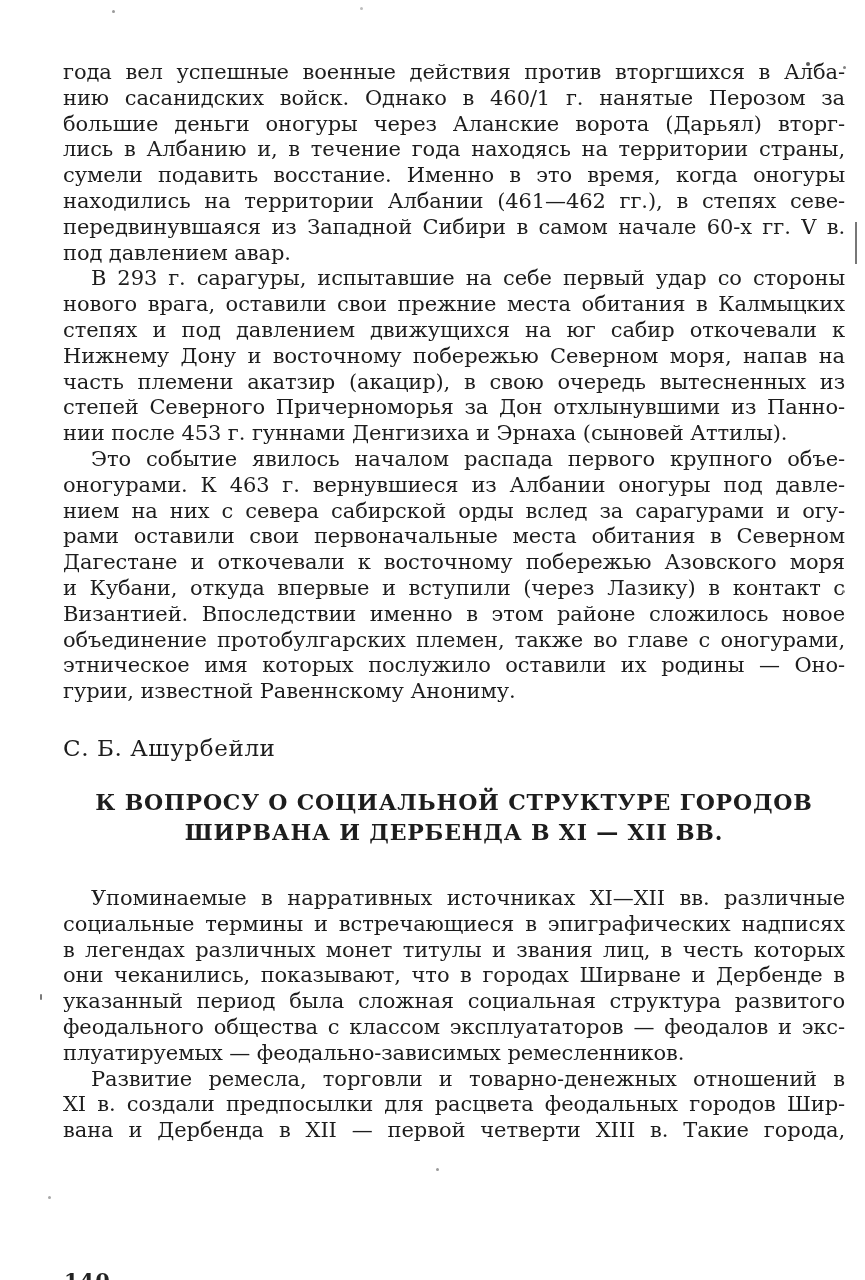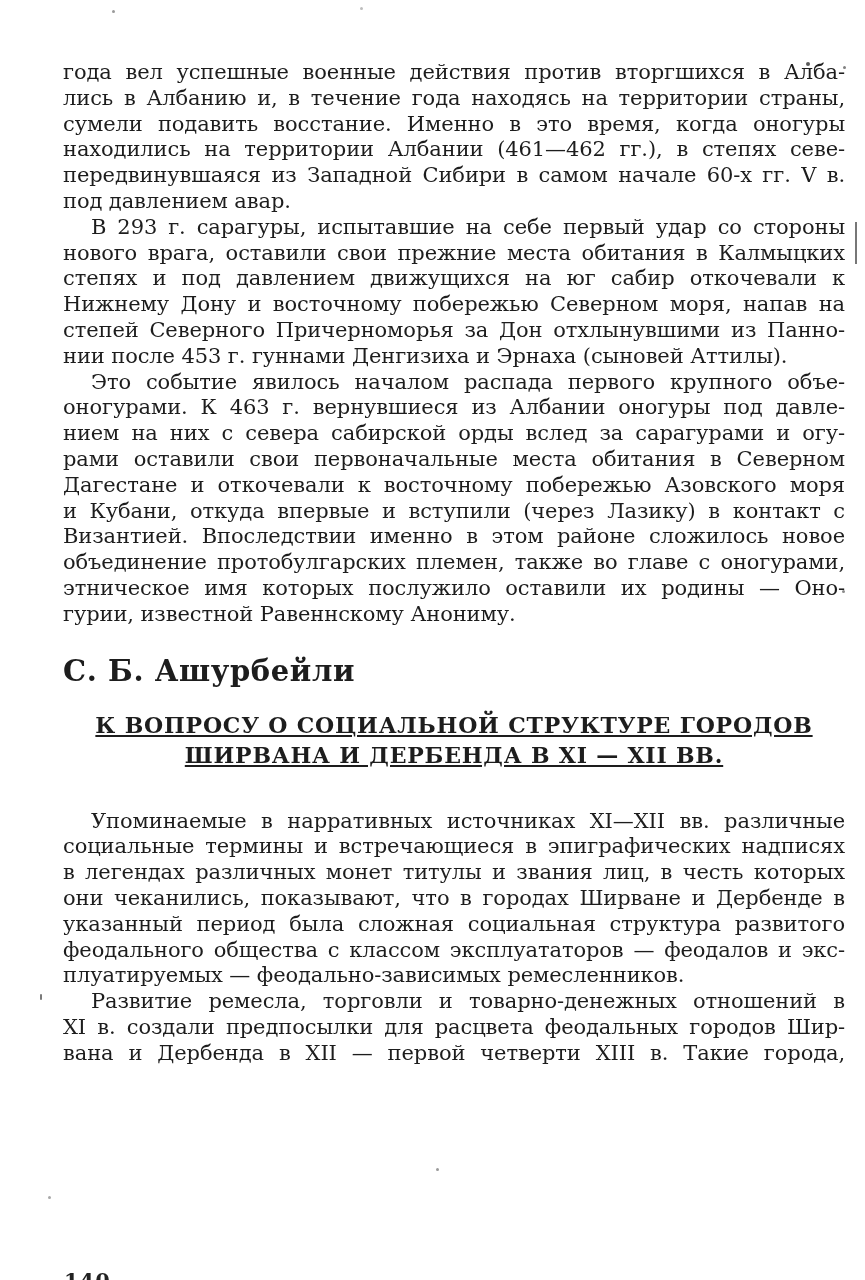--- a/index.html
+++ b/index.html
@@ -31,34 +31,33 @@
   }
   .line { white-space: normal; }
   
   .line.just {
     text-align: justify;
     text-align-last: justify;
   }
   .line.first { text-indent: 28px; }
   .block.author {
     margin-top: 30px;
-    font-size: 29px;
+    font-size: 23px;
     line-height: 27px;
-    font-weight: bold;
+    font-weight: normal;
     letter-spacing: 0.6px;
   }
   .block.heading {
     margin-top: 25px;
     margin-bottom: 0;
     font-size: 22px;
     line-height: 30px;
     font-weight: bold;
     text-align: center;
     letter-spacing: 0.8px;
-    text-decoration: underline;
   }
   .block.heading + .block.paragraph { margin-top: 39px; }
   .page-number {
     position: absolute;
     left: 64px;
     top: 1268px;
     font-size: 21px;
     font-weight: bold;
     letter-spacing: 1px;
     color: #222;
@@ -79,31 +78,34 @@
   .s7 { left: 48px;  top: 1196px; width: 3px; height: 3px; background: #a8a8a8; }
   .s8 { left: 40px;  top: 994px; width: 2px; height: 6px; background: #7a7a7a; border-radius: 1px; }
 </style>
 </head>
 <body>
 
 <div class="page">
   <div class="content" id="content">
       <div class="block paragraph">
         <div class="line just">года вел успешные военные действия против вторгшихся в Алба-</div>
+        <div class="line just">нию сасанидских войск. Однако в 460/1 г. нанятые Перозом за</div>
+        <div class="line just">большие деньги оногуры через Аланские ворота (Дарьял) вторг-</div>
         <div class="line just">лись в Албанию и, в течение года находясь на территории страны,</div>
         <div class="line just">сумели подавить восстание.  Именно в это время, когда  оногуры</div>
         <div class="line just">находились на территории Албании (461—462 гг.), в степях севе-</div>
         <div class="line just">передвинувшаяся из Западной Сибири в самом начале 60-х гг. V в.</div>
         <div class="line">под давлением авар.</div>
       </div>
       <div class="block paragraph">
         <div class="line just first">В 293 г. сарагуры, испытавшие на себе первый удар со стороны</div>
         <div class="line just">нового врага, оставили свои прежние места обитания в Калмыцких</div>
         <div class="line just">степях и под давлением движущихся на юг сабир откочевали к</div>
         <div class="line just">Нижнему Дону и восточному побережью Северном моря, напав на</div>
+        <div class="line just">часть племени акатзир (акацир), в свою очередь вытесненных из</div>
         <div class="line just">степей Северного Причерноморья за Дон отхлынувшими из Панно-</div>
         <div class="line">нии после 453 г. гуннами Денгизиха и Эрнаха (сыновей Аттилы).</div>
       </div>
       <div class="block paragraph">
         <div class="line just first">Это событие явилось началом распада первого крупного объе-</div>
         <div class="line just">оногурами. К 463 г. вернувшиеся из Албании оногуры под давле-</div>
         <div class="line just">нием на них с севера сабирской орды вслед за сарагурами и огу-</div>
         <div class="line just">рами оставили свои первоначальные  места обитания в Северном</div>
         <div class="line just">Дагестане и откочевали к восточному побережью Азовского моря</div>
         <div class="line just">и Кубани, откуда впервые и вступили (через Лазику) в контакт с</div>

